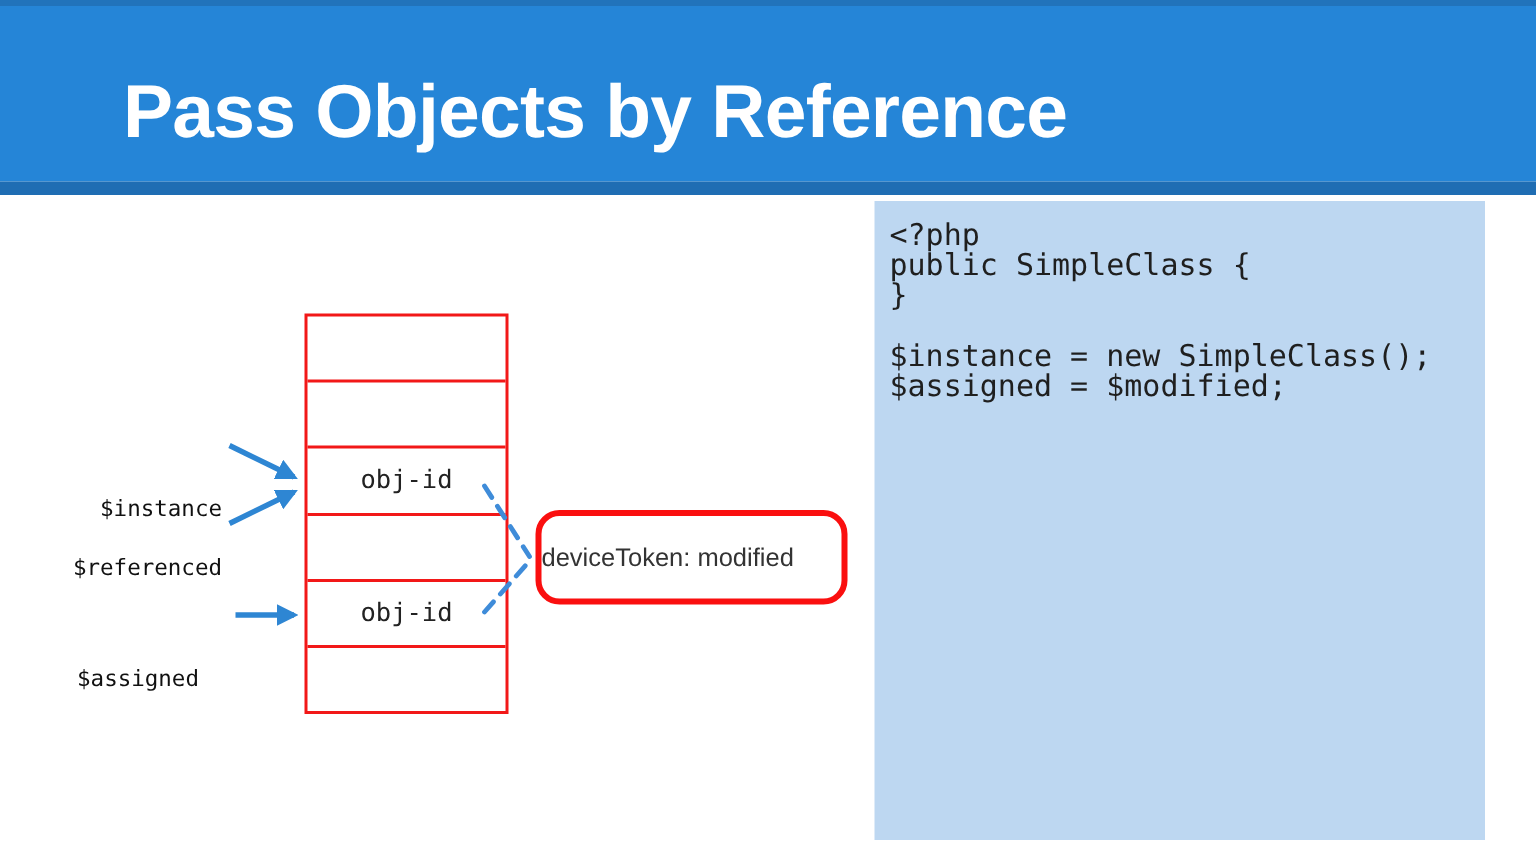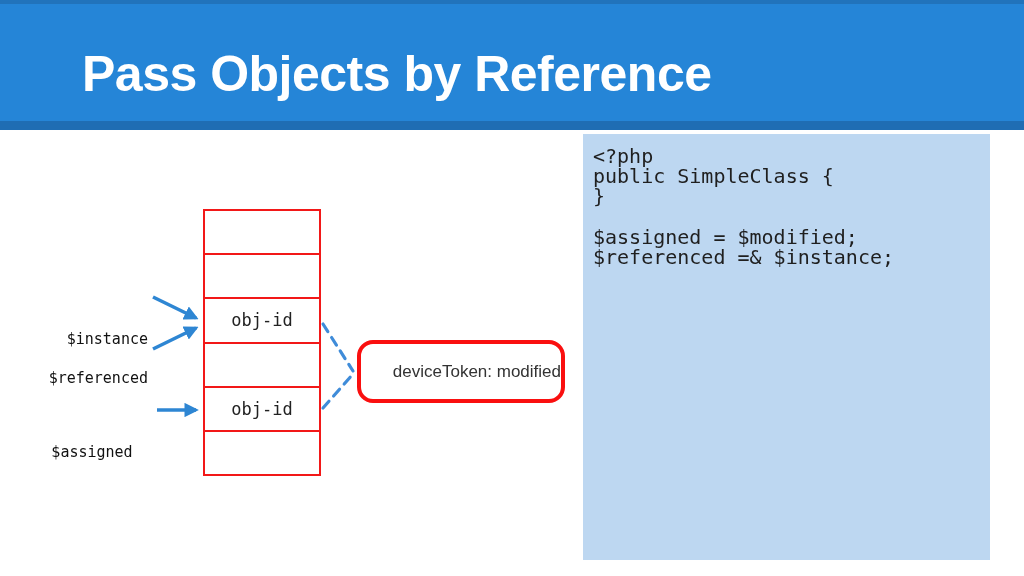--- a/index.html
+++ b/index.html
@@ -58,21 +58,21 @@
     margin-top: 41px;
   }
   .lbl-instance   { top: 289px; }
   .lbl-referenced { top: 328px; }
   .lbl-assigned   { top: 402px; text-align: center; }
 
   
   .stack {
     position: absolute;
     left: 203px; top: 209px;
-    width: 118px; height: 267px;
+    width: 136px; height: 267px;
     border: 2px solid #f21818;
     background: #ffffff;
     display: flex;
     flex-direction: column;
   }
   .cell {
     flex: 1;
     display: flex;
     align-items: center;
     justify-content: center;
@@ -87,21 +87,21 @@
   
   .bubble {
     position: absolute;
     left: 357px; top: 340px;
     width: 208px; height: 63px;
     background: #ffffff;
     border: 4px solid #fa0f0f;
     border-radius: 16px;
     display: flex;
     align-items: center;
-    justify-content: flex-end;
+    justify-content: flex-start;
     font-size: 17px;
     color: #333333;
     white-space: nowrap;
   }
 
   
   .overlay {
     position: absolute;
     left: 0; top: 0;
     pointer-events: none;
@@ -165,18 +165,18 @@
 
   <div class="bubble">
     <span>deviceToken: modified</span>
   </div>
 
   <div class="code-block">
     <div class="code-line">&lt;?php</div>
     <div class="code-line">public SimpleClass {</div>
     <div class="code-line">}</div>
     <div class="code-line"></div>
+    <div class="code-line">$instance = new SimpleClass();</div>
     <div class="code-line">$assigned = $modified;</div>
-    <div class="code-line">$referenced =&amp; $instance;</div>
     <div class="code-line"></div>
   </div>
 
 </div>
 
 </body></html>

